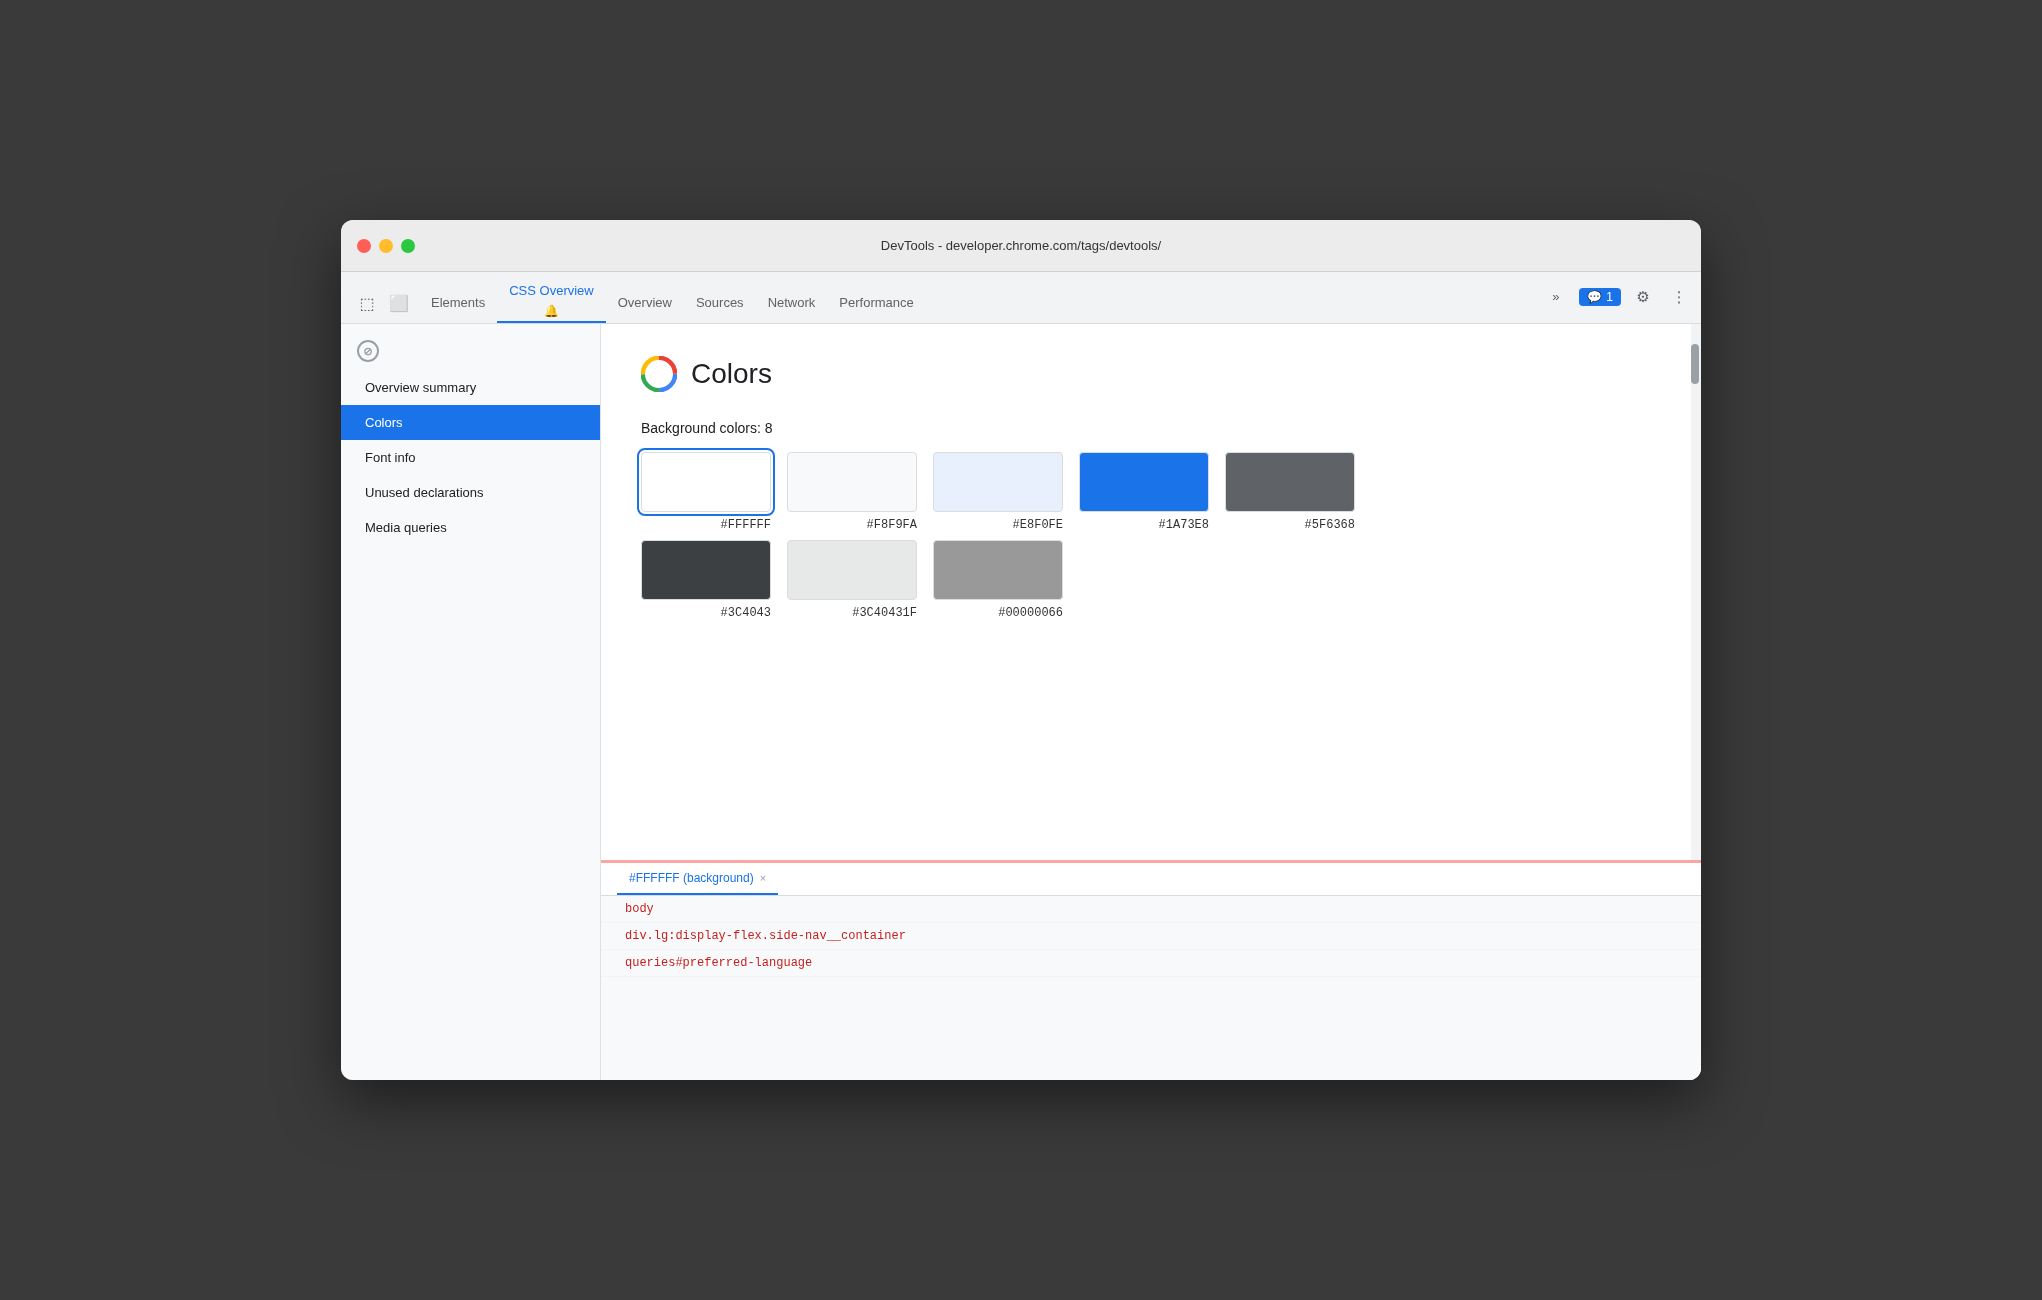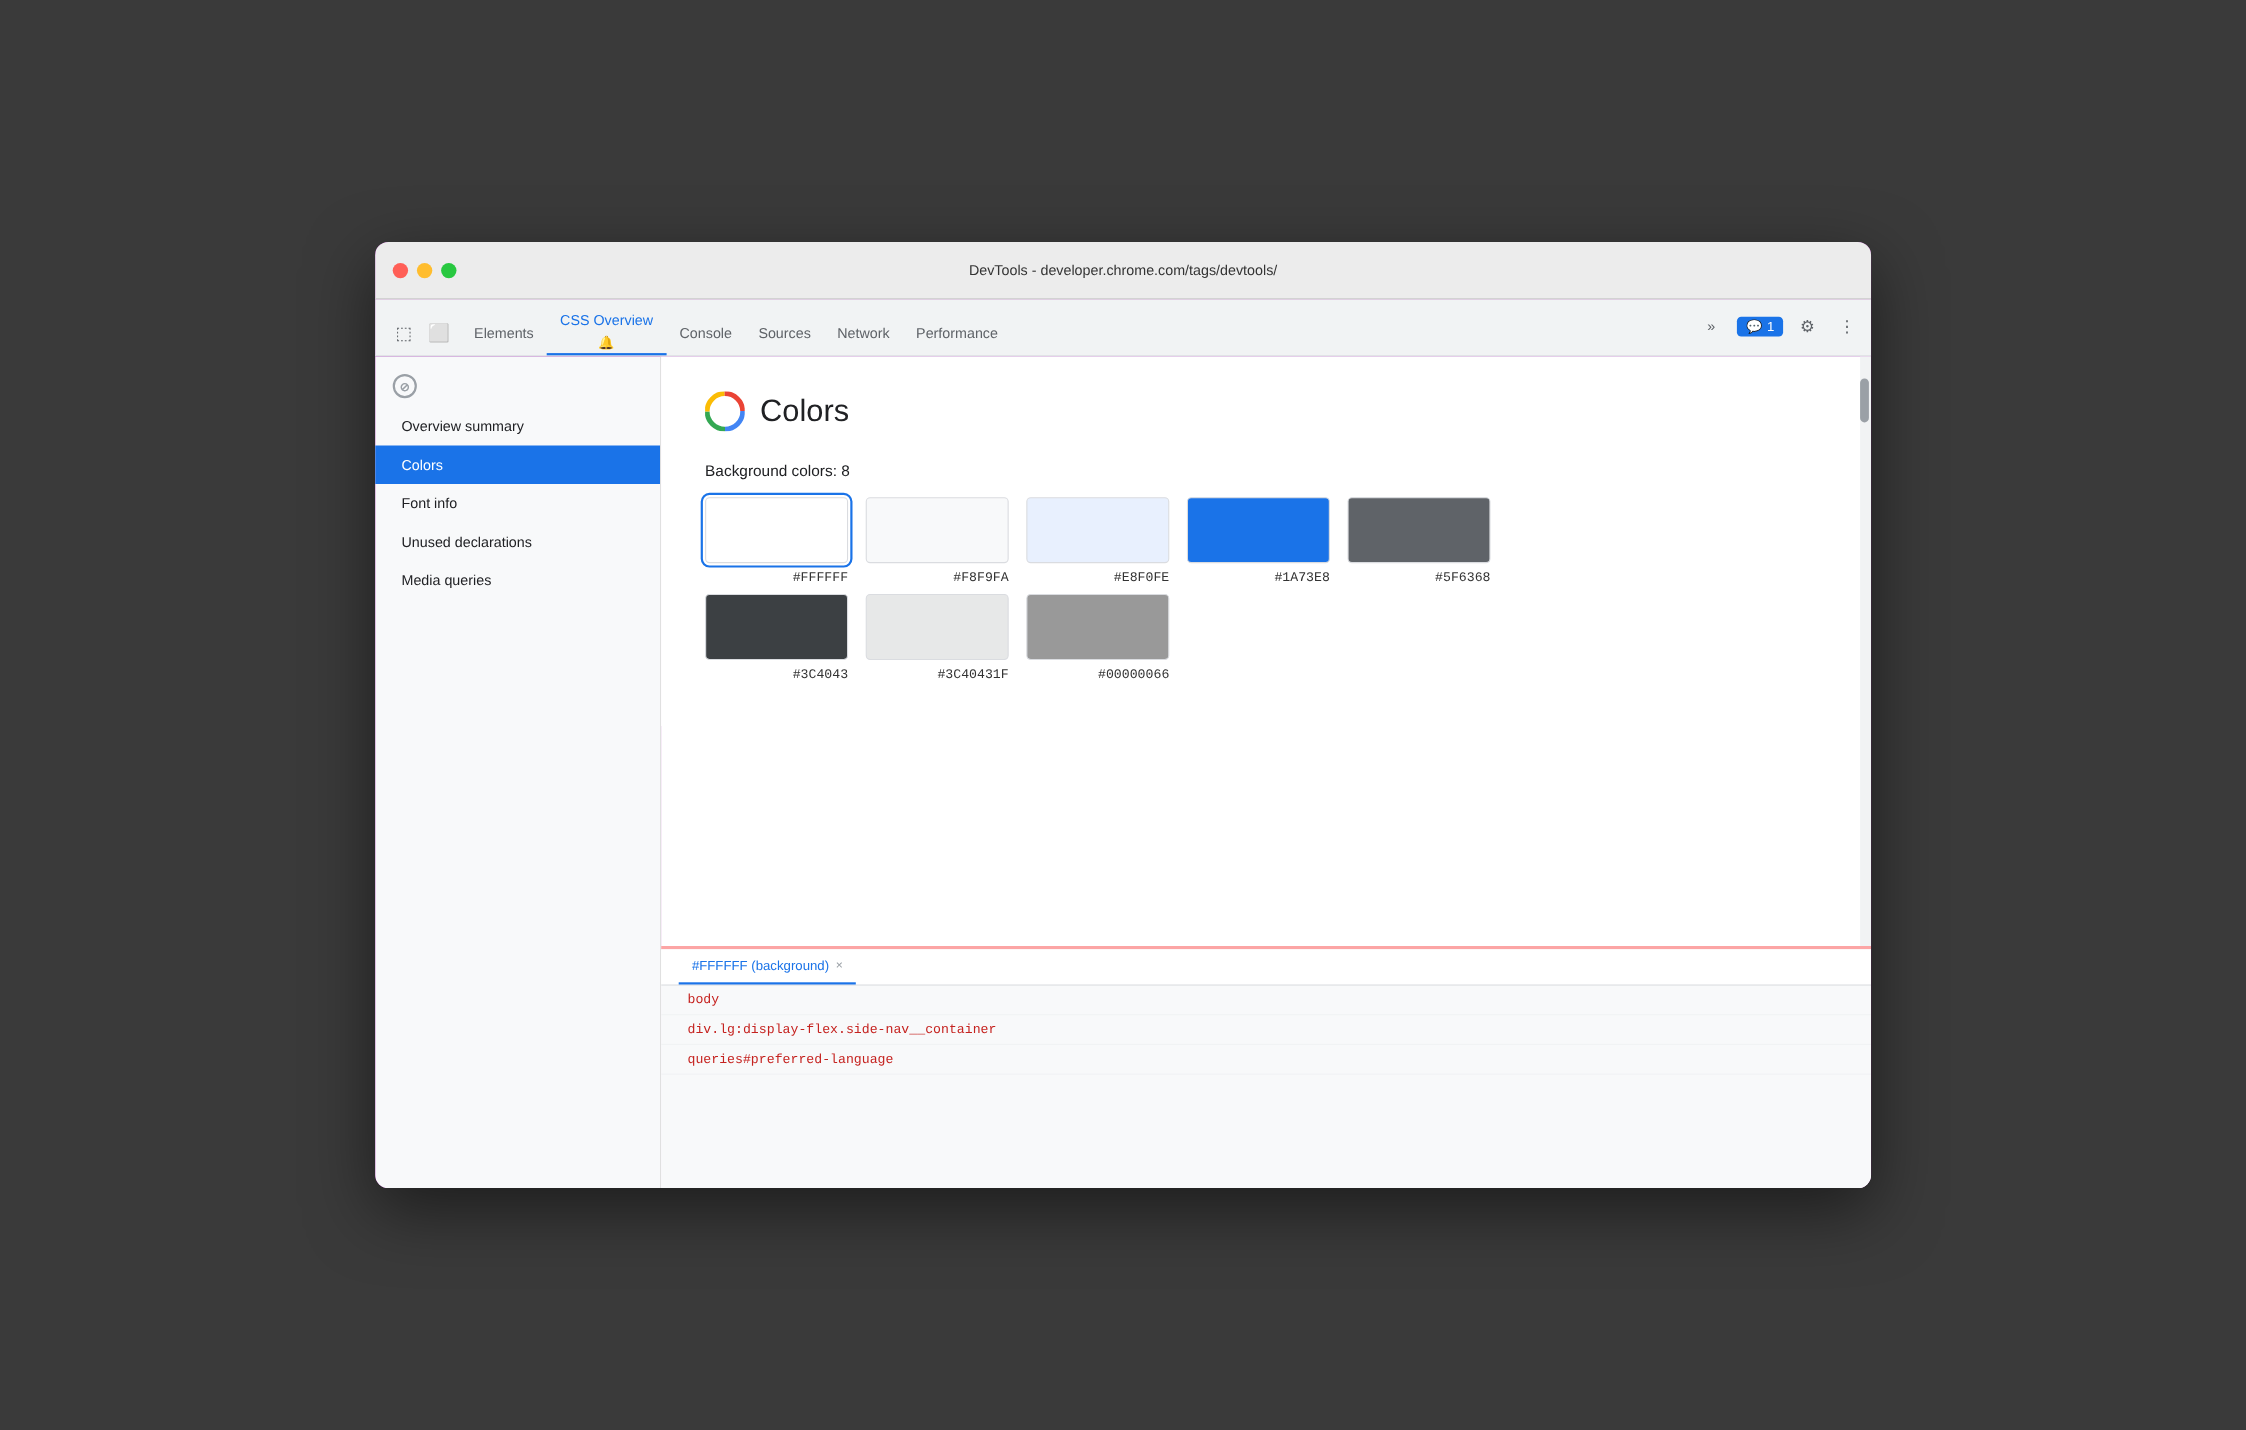--- a/index.html
+++ b/index.html
@@ -7,21 +7,21 @@
       background: #3a3a3a;
       display: flex;
       align-items: center;
       justify-content: center;
       min-height: 100vh;
       font-family: -apple-system, BlinkMacSystemFont, 'Segoe UI', Arial, sans-serif;
     }
     .window {
       width: 1360px;
       height: 860px;
-      background: #a21caf;
+      background: #a3a3a3;
       border-radius: 12px;
       box-shadow: 0 20px 60px rgba(0,0,0,0.5);
       overflow: hidden;
       display: flex;
       flex-direction: column;
     }
     .titlebar {
       background: #ececec;
       height: 52px;
       display: flex;
@@ -304,21 +304,21 @@
 
     <button class="tab-btn">
       <span>Elements</span>
     </button>
     <button class="tab-btn active">
       <span>CSS Overview</span>
       <span style="font-size:12px;">🔔</span>
       <span class="tab-close">✕</span>
     </button>
     <button class="tab-btn">
-      <span>Console</span>
+      <span>Overview</span>
     </button>
     <button class="tab-btn">
       <span>Sources</span>
     </button>
     <button class="tab-btn">
       <span>Network</span>
     </button>
     <button class="tab-btn">
       <span>Performance</span>
     </button>

